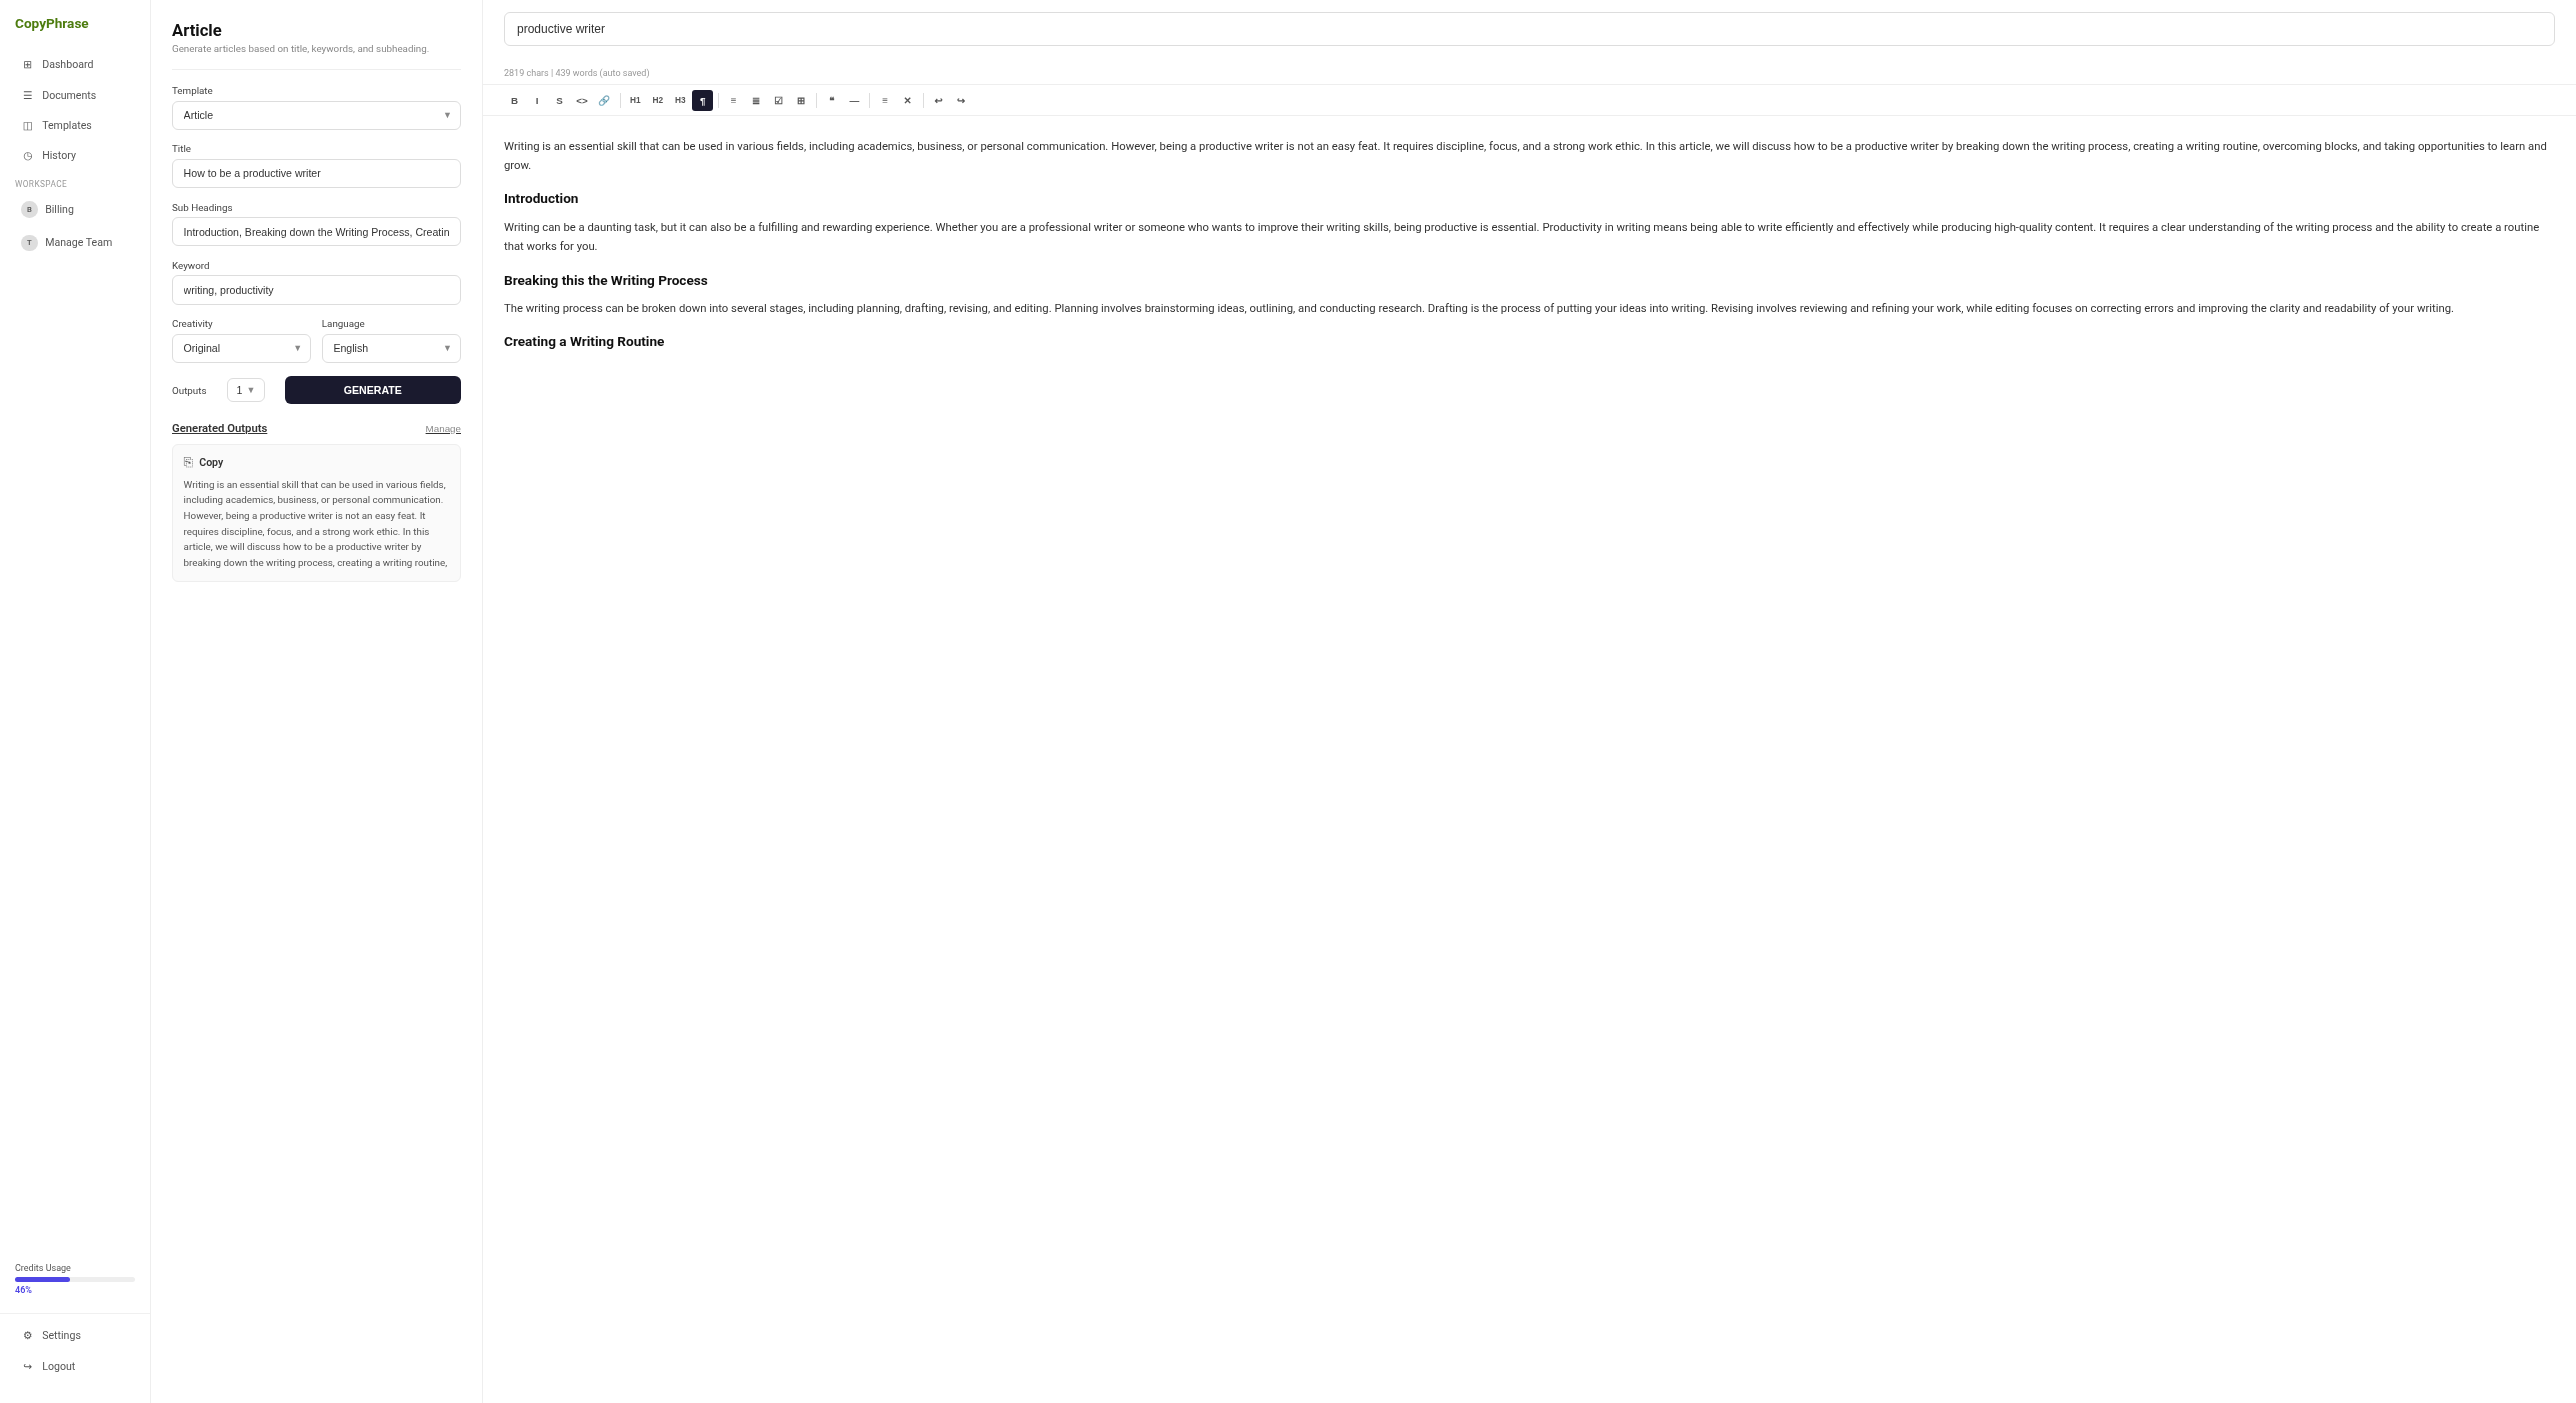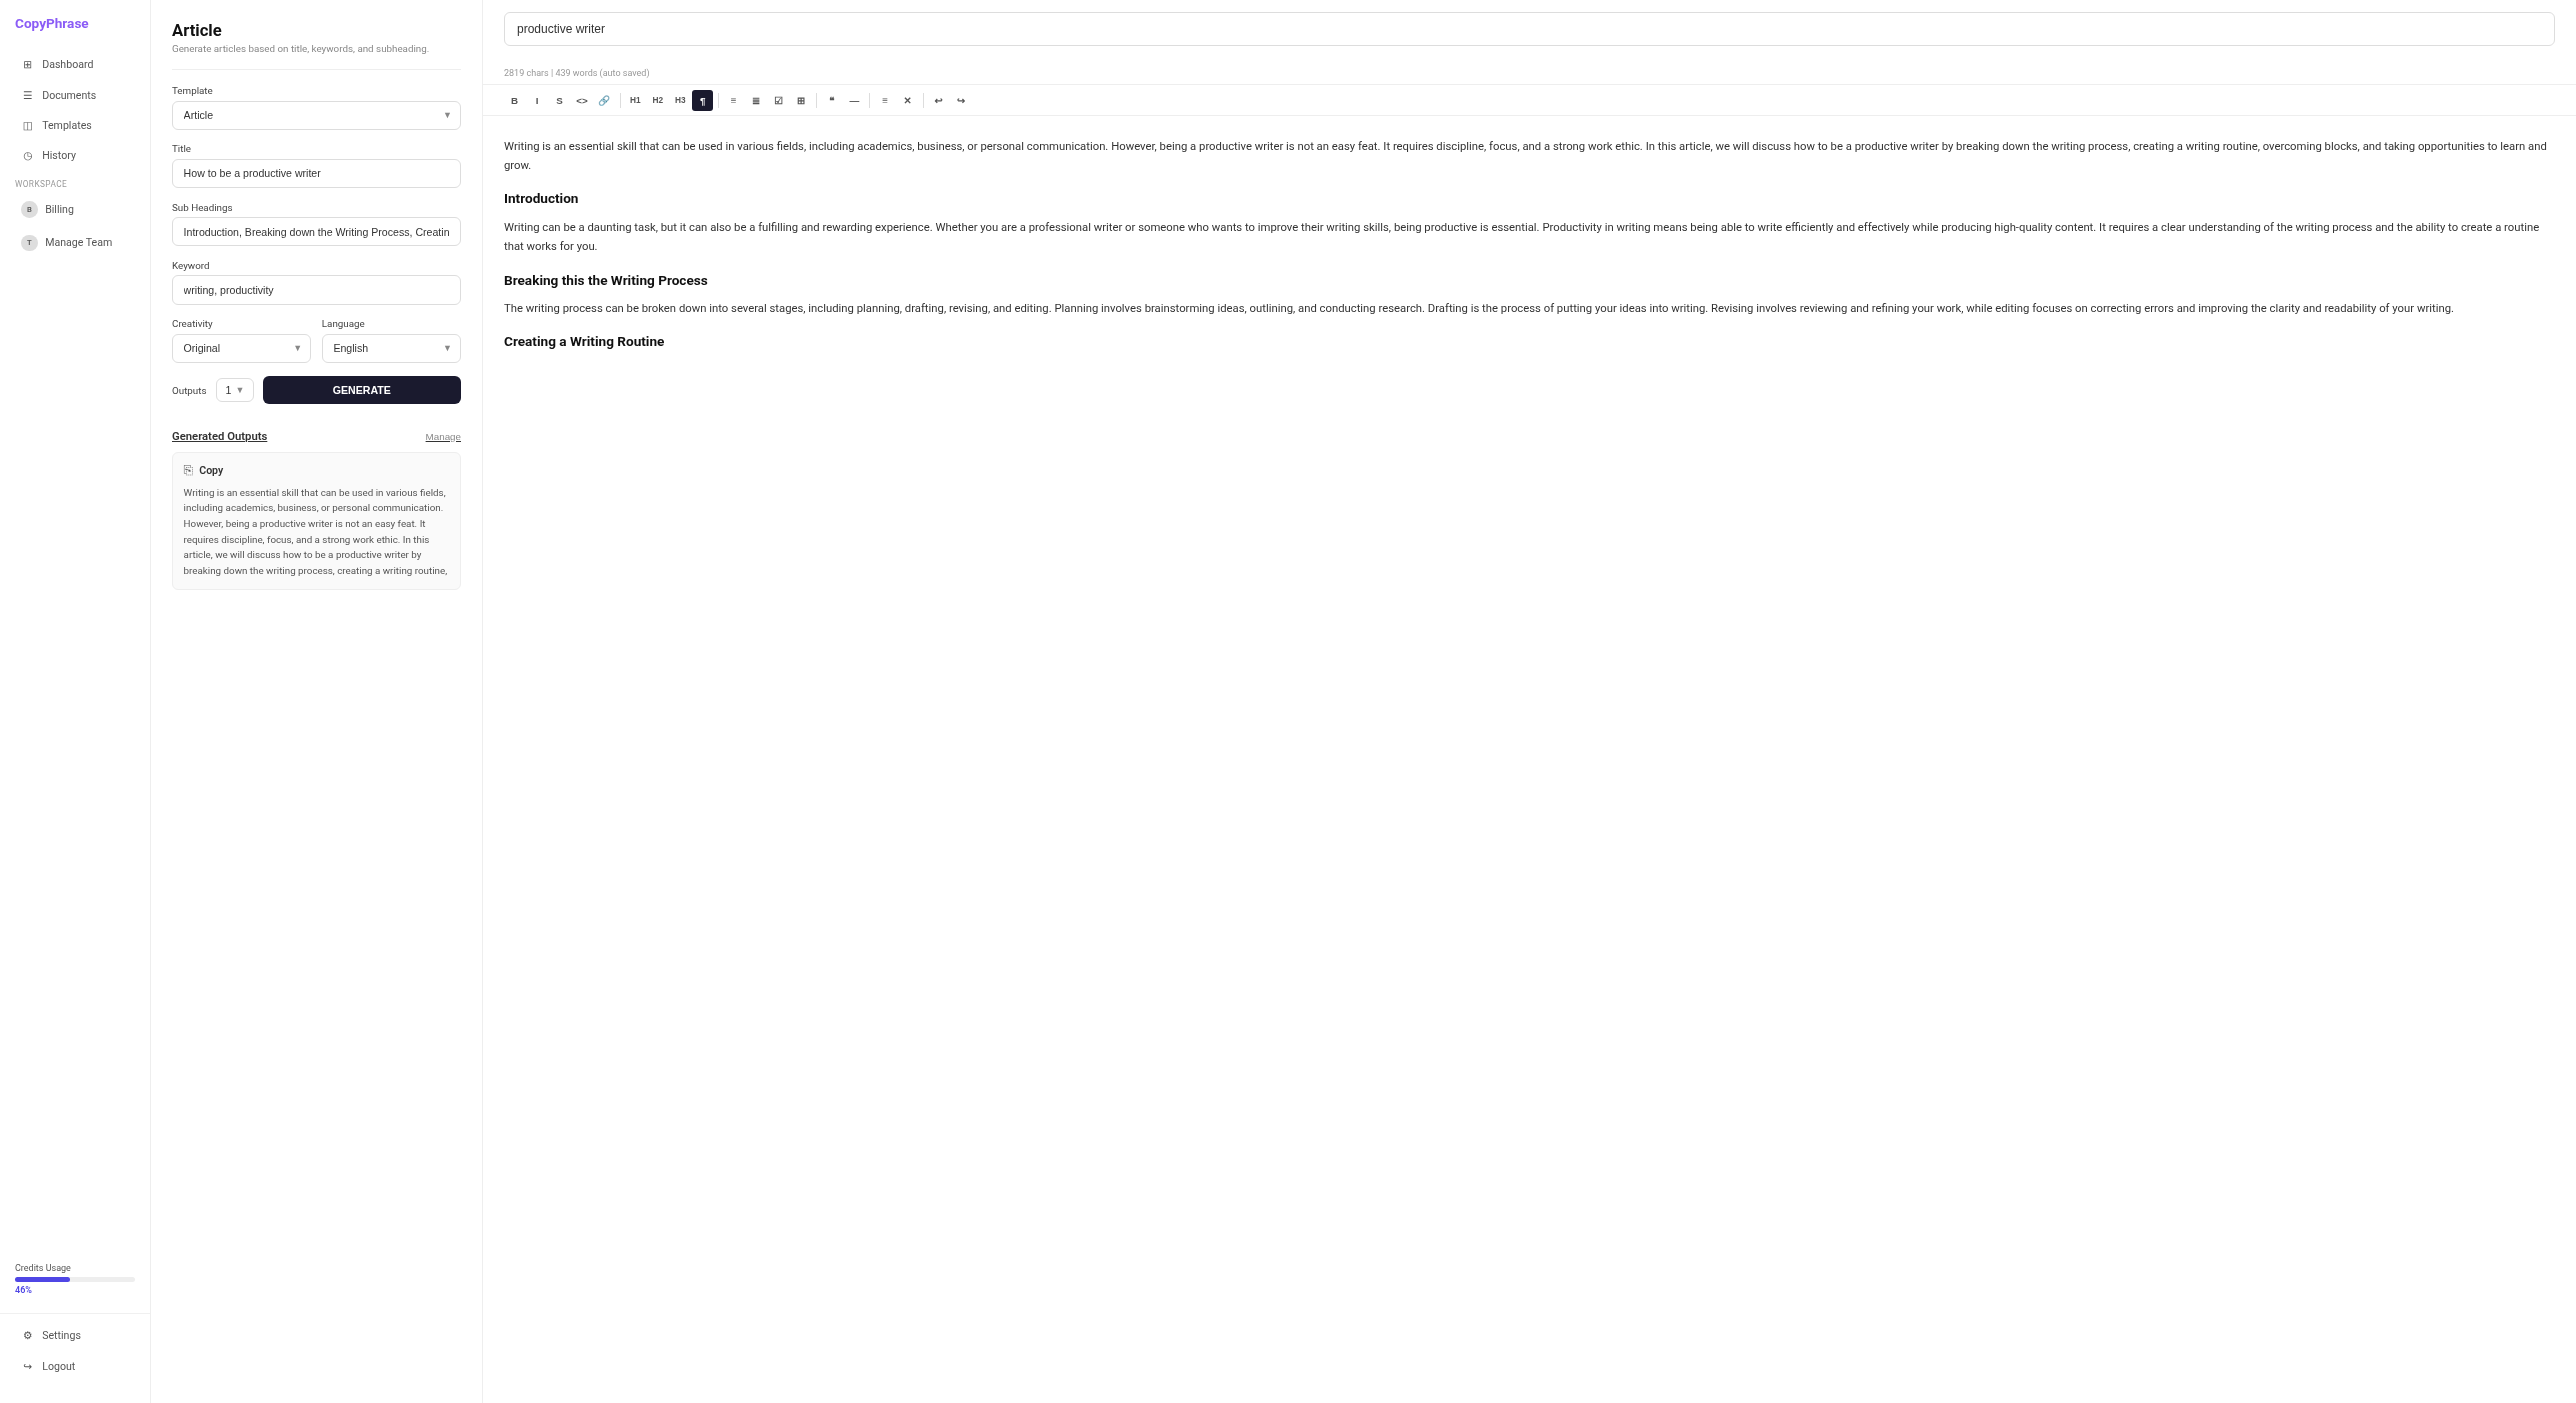--- a/index.html
+++ b/index.html
@@ -12,21 +12,21 @@
       background: #fff;
       border-right: 0.8px solid #eee;
       display: flex;
       flex-direction: column;
       padding: 15px 0;
     }
     .sidebar-logo {
       font-weight: 700;
       font-size: 13.6px;
       padding: 0 15px 18px 15px;
-      color: #8b5cf6;
+      color: #4d7c0f;
     }
     .sidebar-nav { flex: 1; }
     .sidebar-item {
       display: flex;
       align-items: center;
       gap: 7.6px;
       padding: 7.6px 15px;
       cursor: pointer;
       border-radius: 4.5px;
       margin: 1.5px 6px;
@@ -79,21 +79,21 @@
     .select-wrapper { position: relative; }
     .form-select {
       width: 100%; padding: 7.6px 10.6px; border: 0.8px solid #ddd; border-radius: 6px;
       font-size: 10.6px; color: #333; outline: none; background: #fff;
       appearance: none; cursor: pointer;
     }
     .select-arrow {
       position: absolute; right: 9px; top: 50%; transform: translateY(-50%);
       pointer-events: none; color: #888; font-size: 9px;
     }
-    .outputs-row { display: flex; align-items: center; gap: 9px; margin-bottom: 26px; }
+    .outputs-row { display: flex; align-items: center; gap: 20px; margin-bottom: 18px; }
     .outputs-label { font-size: 9.8px; color: #444; }
     .outputs-select-wrap { position: relative; }
     .outputs-select {
       padding: 5.3px 21px 5.3px 9px; border: 0.8px solid #ddd; border-radius: 6px;
       font-size: 10.6px; color: #333; outline: none; background: #fff;
       appearance: none; cursor: pointer;
     }
     .generate-btn {
       flex: 1; padding: 7.6px; background: #1a1a2e; color: #fff; border: none;
       border-radius: 6px; font-size: 10.6px; font-weight: 600; cursor: pointer;

